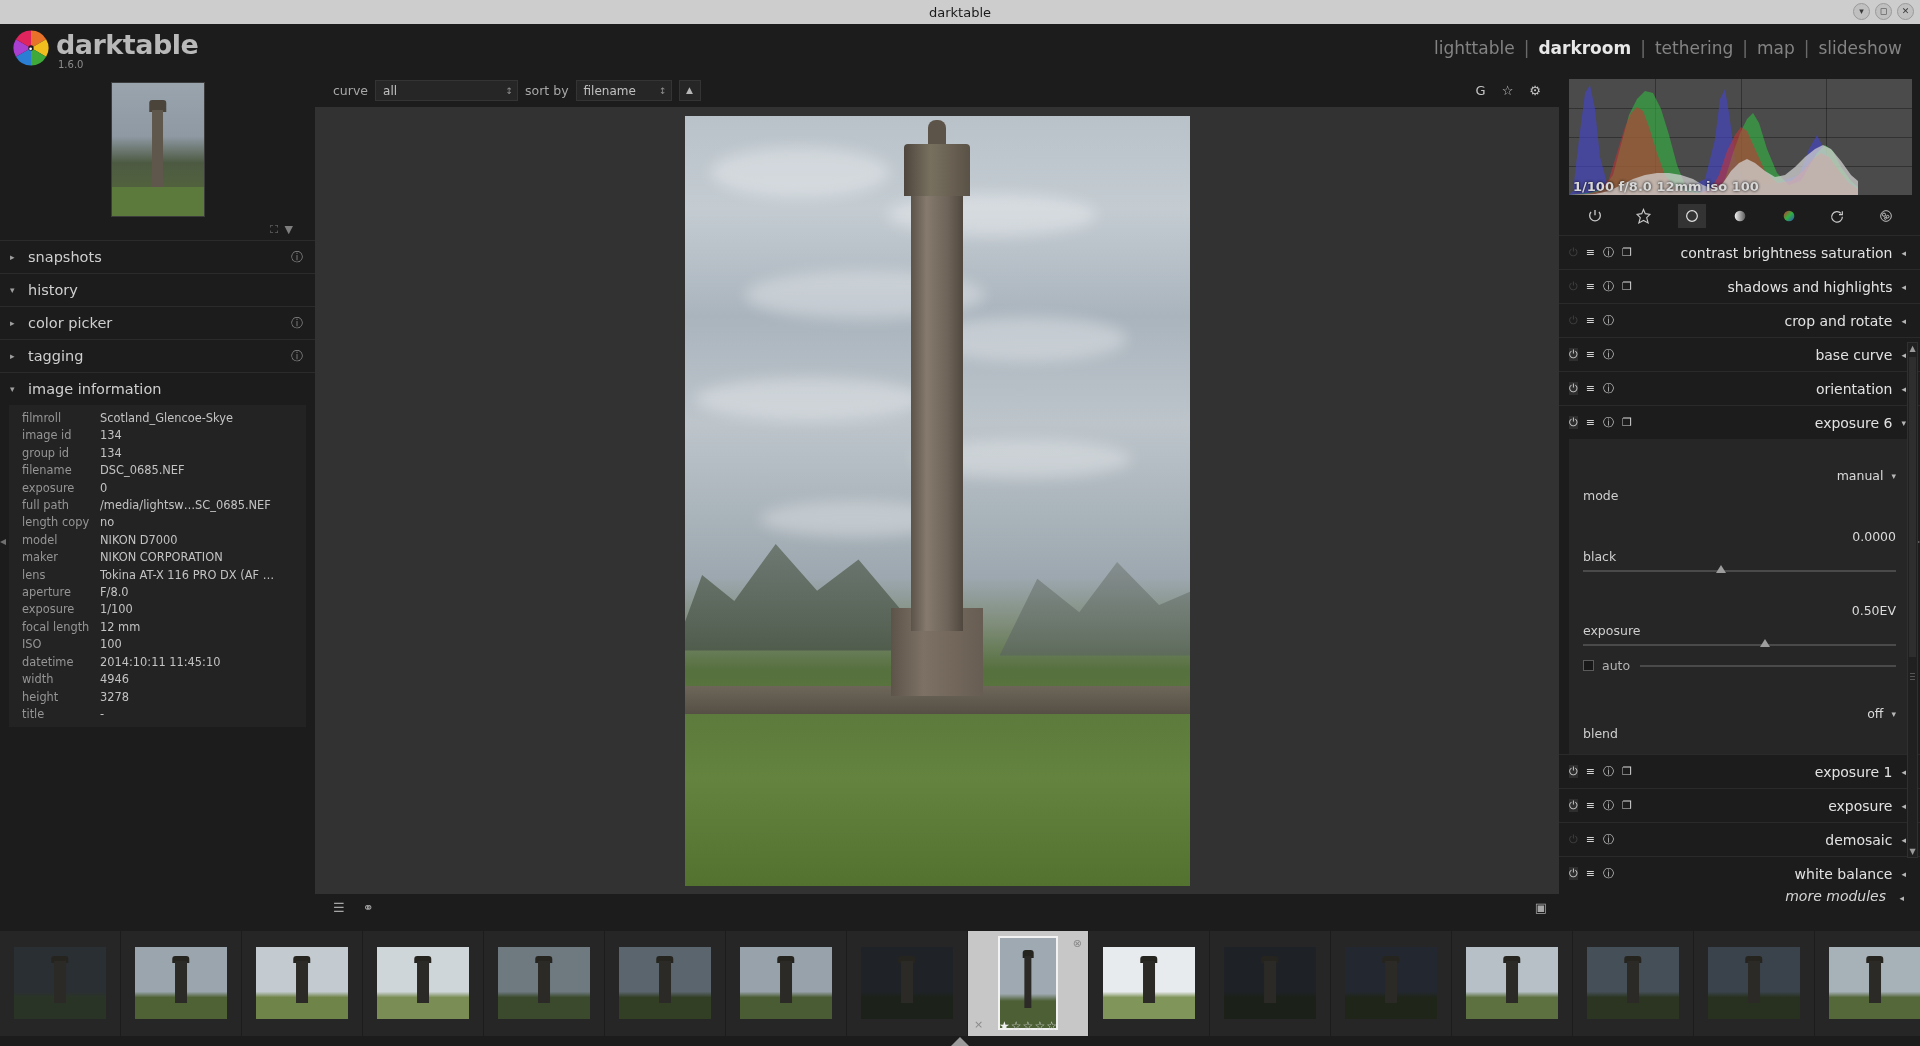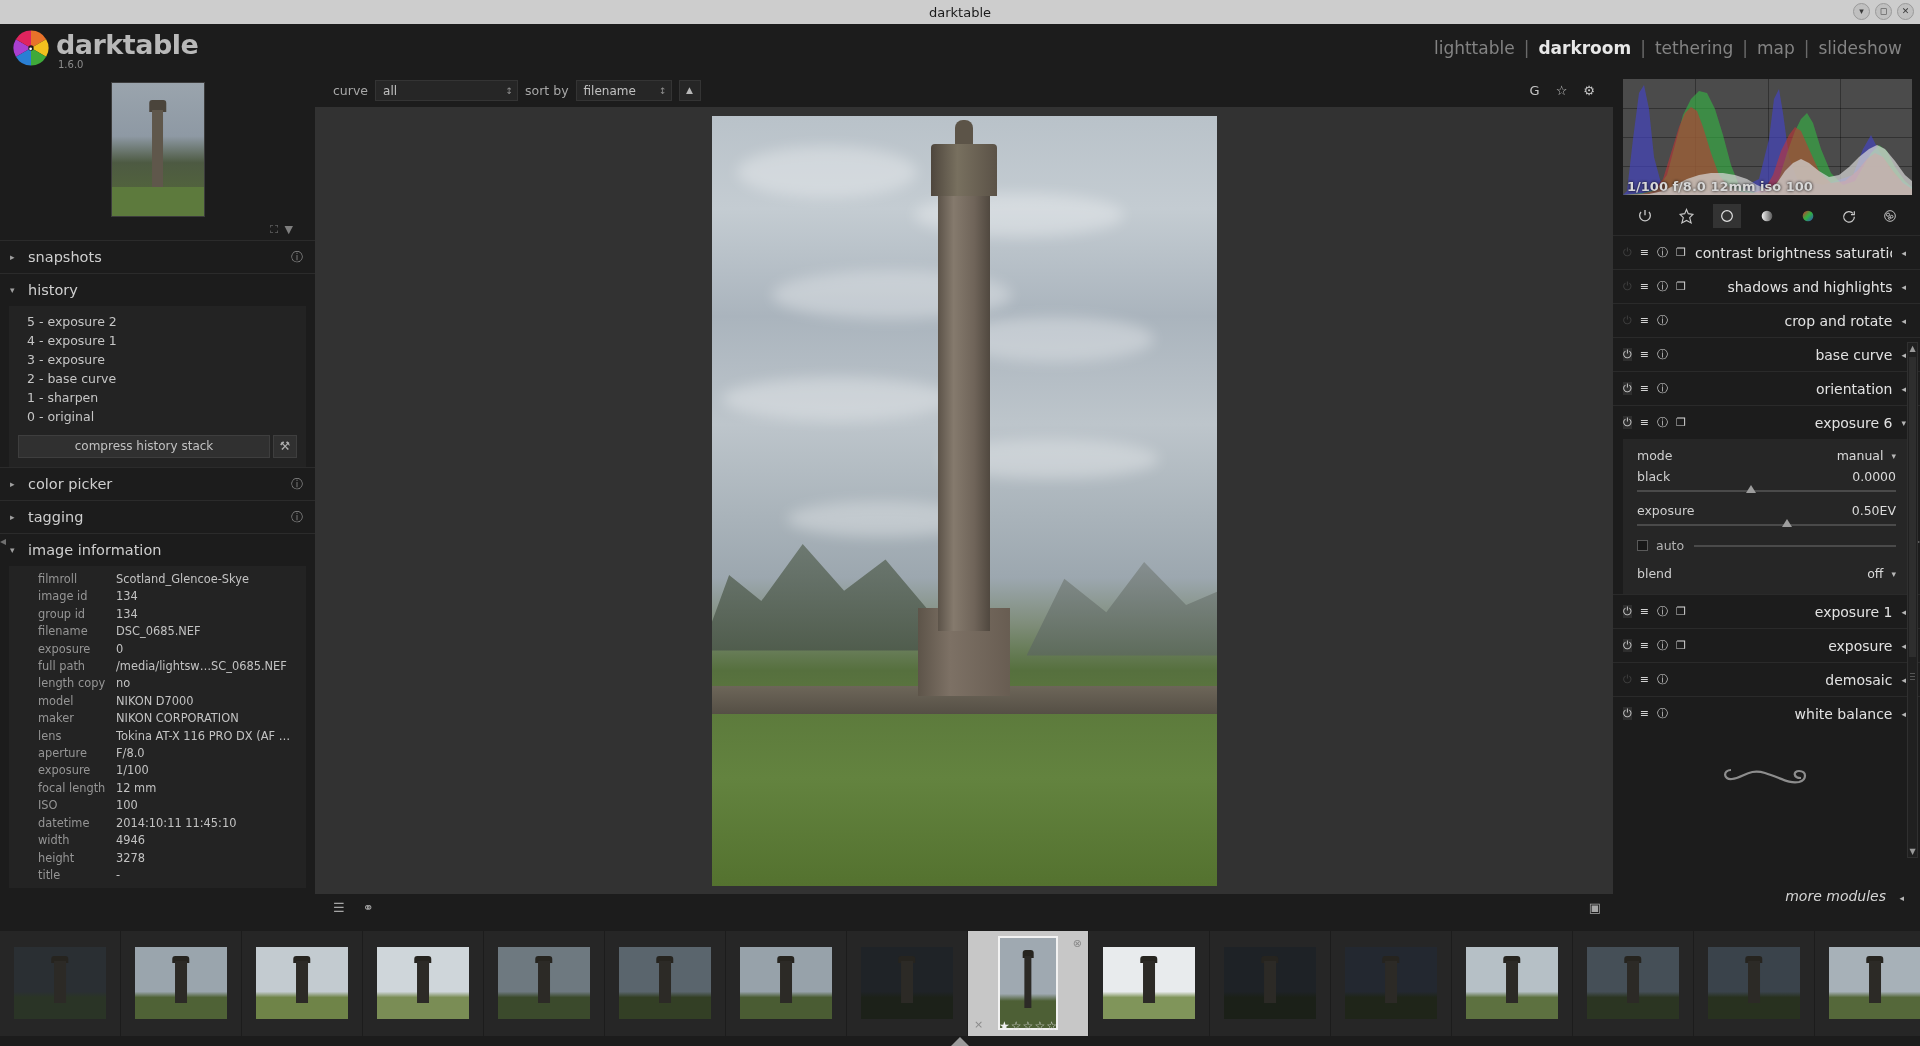--- a/index.html
+++ b/index.html
@@ -82,21 +82,21 @@
     flex: 1; background: #303030; border: 1px solid #3e3e3e;
     font-size: 12px; color: #c2c2c2; text-align: center; line-height: 21px;
   }
   #compressIco {
     width: 24px; margin-left: 3px; background: #303030; border: 1px solid #3e3e3e;
     text-align: center; line-height: 21px; font-size: 12px; color: #b0b0b0;
   }
 
   #imginfoBody { background: #232323; margin: 0 9px; padding: 5px 0 4px 0; }
   .infoRow { display: flex; font-size: 11.4px; line-height: 17.4px; padding-left: 13px; }
-  .infoKey { width: 78px; color: #959595; flex-shrink: 0; margin-left: 16px; }
+  .infoKey { width: 78px; color: #959595; flex-shrink: 0; }
   .infoVal { color: #c3c3c3; white-space: nowrap; overflow: hidden; }
 
   
   #center { flex: 1; background: #1c1c1c; display: flex; flex-direction: column; }
   #ctoolbar {
     height: 33px; display: flex; align-items: center;
     padding: 0 8px 0 18px; gap: 7px; font-size: 12.5px; color: #a8a8a8;
   }
   .selBox {
     background: #262626; border: 1px solid #343434; height: 21px;
@@ -165,21 +165,21 @@
   #grass {
     position: absolute; left: 0; right: 0; bottom: 0; height: 180px;
     background: linear-gradient(180deg, #5c7a3c 0%, #63833f 40%, #54722f 100%);
   }
 
   #cbottom { height: 26px; display: flex; align-items: center; padding: 0 12px 0 18px; }
   #cbottom .bico { font-size: 13px; color: #a5a5a5; margin-right: 18px; }
   #cbottom .spacer { flex: 1; }
 
   
-  #right { width: 307px; background: #1c1c1c; position: relative; }
+  #right { width: 361px; background: #1c1c1c; position: relative; }
   #rightArrow { position: absolute; right: 0; top: 460px; color: #707070; font-size: 12px; }
   #histoWrap { padding: 5px 8px 0 10px; }
   #histogram {
     height: 116px; background: #4b4b4b; position: relative; overflow: hidden;
   }
   .hgrid { position: absolute; background: rgba(0,0,0,0.32); }
   #histoText {
     position: absolute; left: 4px; bottom: 1px; font-size: 13px;
     color: #d8d8d8; font-weight: bold; text-shadow: 0 0 3px #000;
   }
@@ -199,21 +199,21 @@
     border-top: 1px solid #2a2a2a; padding: 0 14px 0 10px;
   }
   .modIcons { display: flex; gap: 8px; align-items: center; width: 72px; }
   .mi { font-size: 11px; color: #6f6f6f; }
   .mi.on { color: #d2d2d2; }
   .modName { flex: 1; text-align: right; font-size: 14px; color: #e2e2e2; white-space: nowrap; overflow: hidden; }
   .modTri { margin-left: 9px; font-size: 9px; color: #b5b5b5; }
 
   #exposureBody { background: #262626; margin: 0 12px 0 10px; padding: 6px 0 10px 0; }
   .pRow { display: flex; align-items: center; padding: 3px 12px 3px 14px; font-size: 12.5px; }
-  .pLabel { color: #cfcfcf; }
+  .pLabel { color: #cfcfcf; margin-top: 40px; }
   .pVal { margin-left: auto; color: #dadada; }
   .pTri { margin-left: 8px; font-size: 9px; color: #b8b8b8; }
   .slider { position: relative; height: 14px; margin: 0 12px 2px 14px; }
   .slTrack { position: absolute; left: 0; right: 0; top: 6px; height: 2px; background: #4a4a4a; }
   .slNub { position: absolute; top: 1px; width: 0; height: 0;
            border-left: 5px solid transparent; border-right: 5px solid transparent;
            border-bottom: 8px solid #9d9d9d; }
   .chkRow { display: flex; align-items: center; padding: 4px 12px 2px 14px; font-size: 12.5px; }
   .chkBox { width: 11px; height: 11px; background: #181818; border: 1px solid #5a5a5a; margin-right: 8px; }
   .chkTrack { flex: 1; height: 2px; background: #4a4a4a; margin-left: 10px; }
@@ -332,32 +332,20 @@
 
     <div class="panelHead">
       <span class="tri">▸</span>
       <span class="hlabel">snapshots</span>
       <span class="hico">ⓘ</span>
     </div>
 
     <div class="panelHead">
       <span class="tri">▾</span>
       <span class="hlabel">history</span>
-    </div>
-    <div id="historyBody">
-      <div class="histRow">5 - exposure 2</div>
-      <div class="histRow">4 - exposure 1</div>
-      <div class="histRow">3 - exposure</div>
-      <div class="histRow">2 - base curve</div>
-      <div class="histRow">1 - sharpen</div>
-      <div class="histRow">0 - original</div>
-      <div id="compressBtn">
-        <div id="compressBtnInner">compress history stack</div>
-        <div id="compressIco">⚒</div>
-      </div>
     </div>
 
     <div class="panelHead">
       <span class="tri">▸</span>
       <span class="hlabel">color picker</span>
       <span class="hico">ⓘ</span>
     </div>
 
     <div class="panelHead">
       <span class="tri">▸</span>

